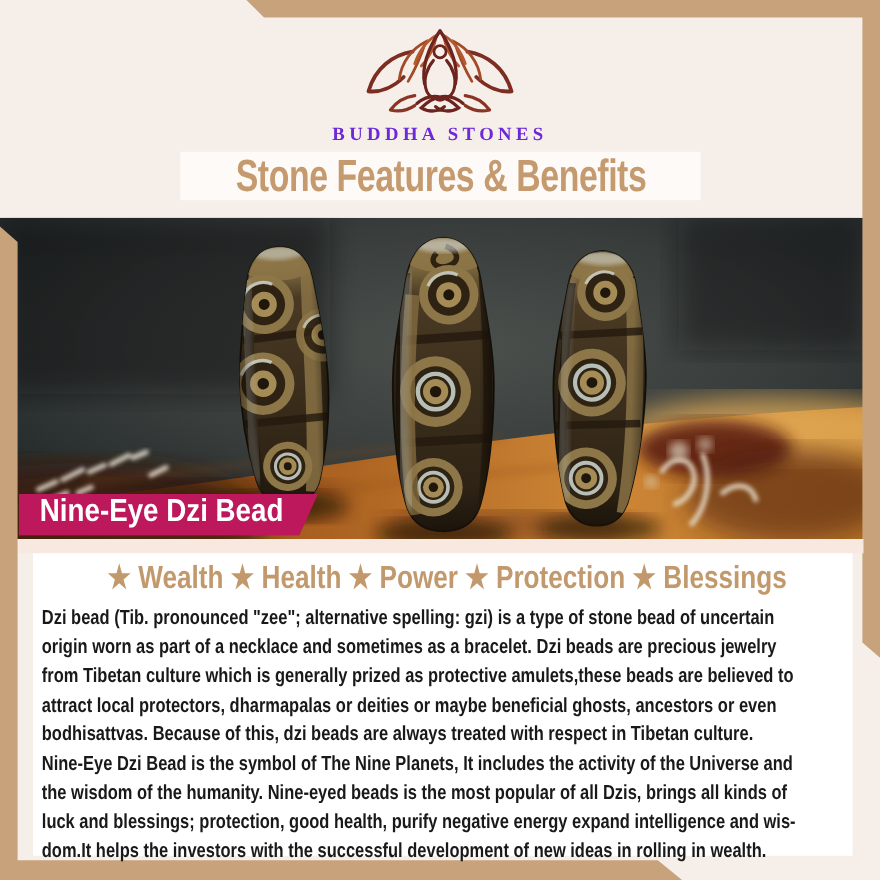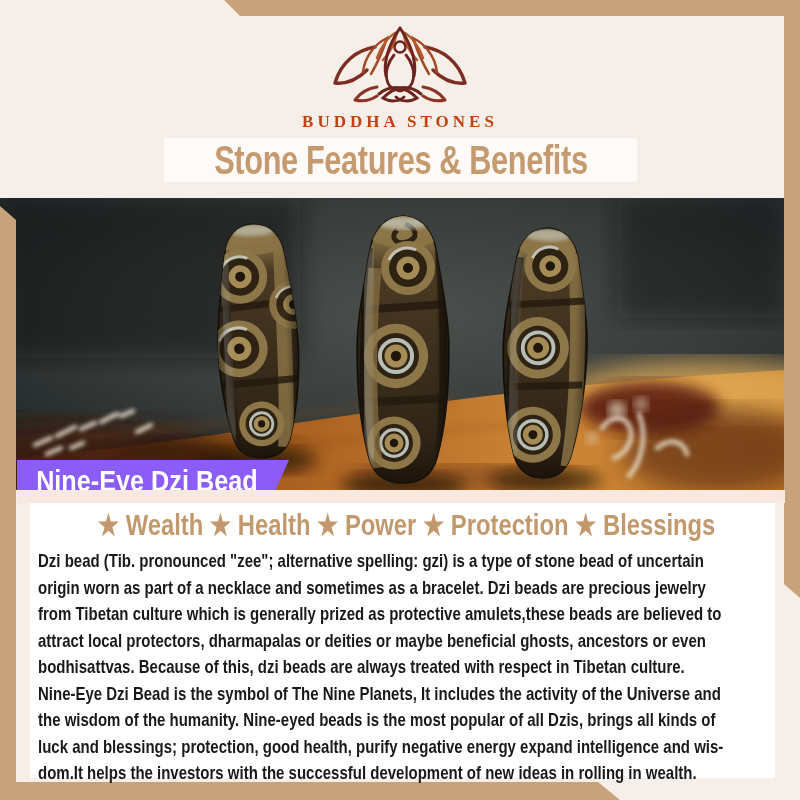--- a/index.html
+++ b/index.html
@@ -4,39 +4,39 @@
 <style>
   html,body{margin:0;padding:0;}
   body{width:800px;height:800px;position:relative;overflow:hidden;
        background:#f6efe9;font-family:"Liberation Sans",sans-serif;}
   .abs{position:absolute;}
 
   
   .logo-wrap{left:310px;top:18px;width:180px;height:96px;display:flex;align-items:center;justify-content:center;}
   .brand-name{left:0;top:112px;width:800px;text-align:center;
       font-family:"Liberation Serif",serif;font-size:17px;font-weight:600;
-      letter-spacing:4px;color:#c2410c;}
+      letter-spacing:4px;color:#6d28d9;}
 
   
   .heading-strip{left:164px;top:138px;width:473px;height:44px;background:#fdfaf7;
       display:flex;align-items:center;justify-content:center;}
   .heading-text{display:inline-block;font-size:41px;font-weight:bold;color:#c49a6e;
       white-space:nowrap;transform:scaleX(.75);transform-origin:center;letter-spacing:-.5px;}
 
   
   .photo{left:0;top:198px;width:785px;height:292px;}
   .photo svg{display:block;}
 
   
   .frame{left:0;top:0;width:800px;height:800px;pointer-events:none;}
 
   
-  .ribbon{left:17px;top:460px;width:272px;height:38px;background:#8b5cf6;
+  .ribbon{left:17px;top:449px;width:272px;height:38px;background:#be185d;
       clip-path:polygon(0 0,100% 0,calc(100% - 17px) 100%,0 100%);
-      display:flex;align-items:flex-end;}
+      display:flex;align-items:flex-start;}
   .ribbon-text{display:inline-block;color:#ffffff;font-size:29px;font-weight:bold;
       white-space:nowrap;padding-left:22px;transform:scaleX(.87);transform-origin:left center;}
 
   
   .blush-strip{left:17px;top:490px;width:768px;height:13px;background:#f8e9e0;}
   .content-box{left:30px;top:503px;width:745px;height:275px;background:#ffffff;}
   .benefits-line{left:30px;top:508px;width:660px;text-align:center;}
   .benefits-text{display:inline-block;font-size:29px;font-weight:bold;color:#c2996c;
       white-space:nowrap;transform:scaleX(.82);transform-origin:center;}
   .desc{left:38px;top:548px;width:737px;}

